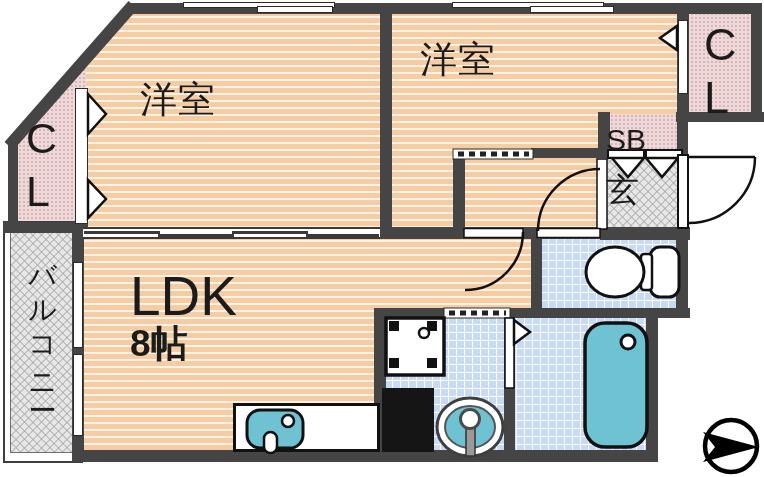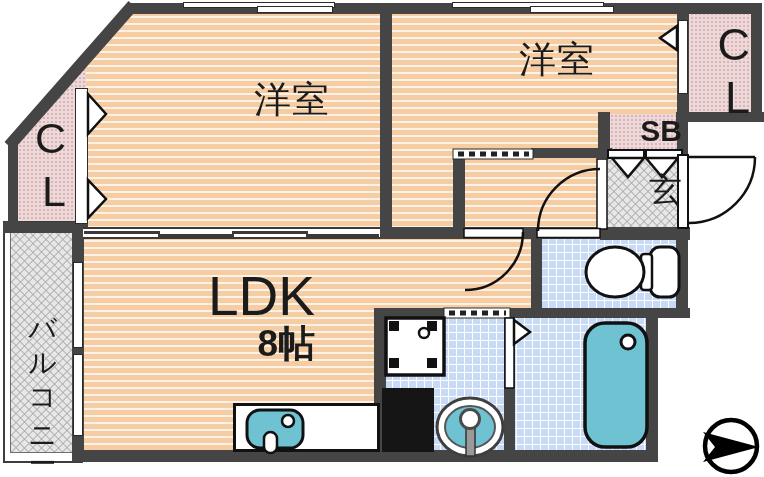--- a/index.html
+++ b/index.html
@@ -28,21 +28,21 @@
     background-color:#c9daf4;
     background-image:
       linear-gradient(to right, rgba(255,255,255,.95) 1.2px, rgba(0,0,0,0) 1.2px),
       linear-gradient(to bottom, rgba(255,255,255,.95) 1.2px, rgba(0,0,0,0) 1.2px);
     background-size:8px 8px;
   }
   .wall{background:#454545;}
   .winbar{background:#ffffff;border:1px solid #2b2b2b;box-sizing:border-box;}
   .leafbar{background:#3a3a3a;}
   
-  .lbl{position:absolute;text-align:right;color:#1b1b1b;}
+  .lbl{position:absolute;text-align:left;color:#1b1b1b;}
   .room-lbl{font-size:37px;line-height:47px;font-weight:500;letter-spacing:1px;}
   .ldk-lbl .l1{font-size:55px;line-height:49px;font-weight:500;}
   .ldk-lbl .l2{font-size:37px;line-height:46px;font-weight:700;}
   .cl-lbl{font-size:43px;line-height:53px;font-weight:400;word-break:break-all;}
   .sb-lbl{font-size:30px;line-height:34px;font-weight:500;}
   .gen-lbl{font-size:33px;line-height:36px;font-weight:500;}
   .balc-lbl{writing-mode:vertical-rl;font-size:28px;letter-spacing:6px;font-weight:500;}
   svg{position:absolute;left:0;top:0;}
 </style>
 </head>
@@ -198,19 +198,19 @@
 
   <div class="lbl ldk-lbl" style="left:130px;top:272px;width:185px;">
     <div class="l1">LDK</div>
     <div class="l2">8帖</div>
   </div>
 
   <div class="lbl cl-lbl" style="left:26px;top:112px;width:40px;">CL</div>
 
   <div class="lbl cl-lbl" style="left:704px;top:18px;width:46px;font-size:45px;">CL</div>
 
-  <div class="lbl sb-lbl" style="left:606px;top:114px;width:76px;font-weight:bold;">SB</div>
+  <div class="lbl sb-lbl" style="left:606px;top:123px;width:76px;">SB</div>
 
   <div class="lbl gen-lbl" style="left:606px;top:172px;width:76px;">玄</div>
 
   <div class="lbl balc-lbl" style="left:23px;top:244px;height:210px;">バルコニー</div>
 
 </div>
 
 </body></html>

